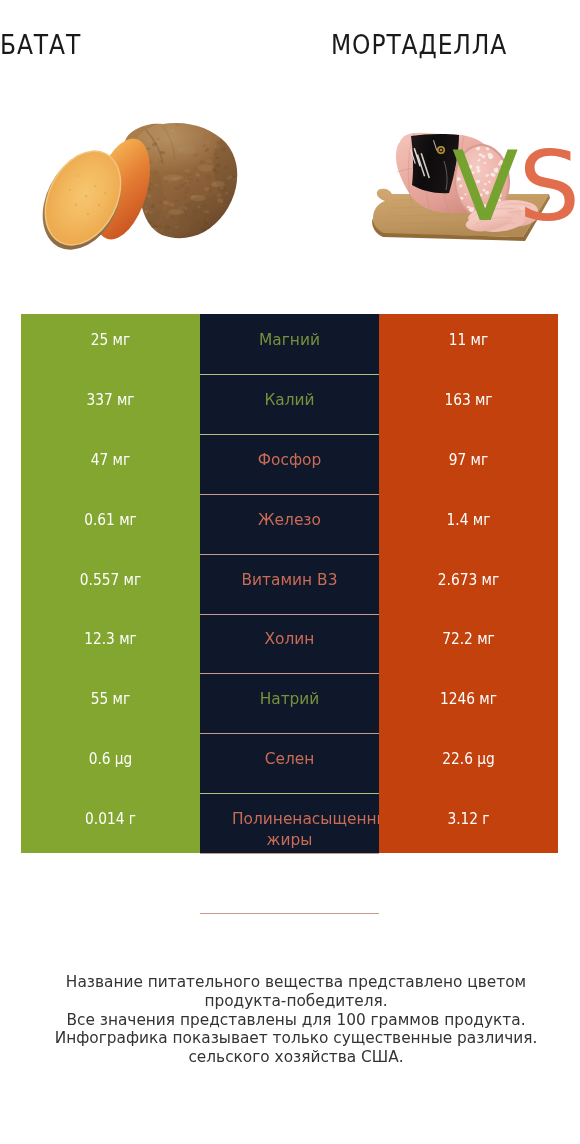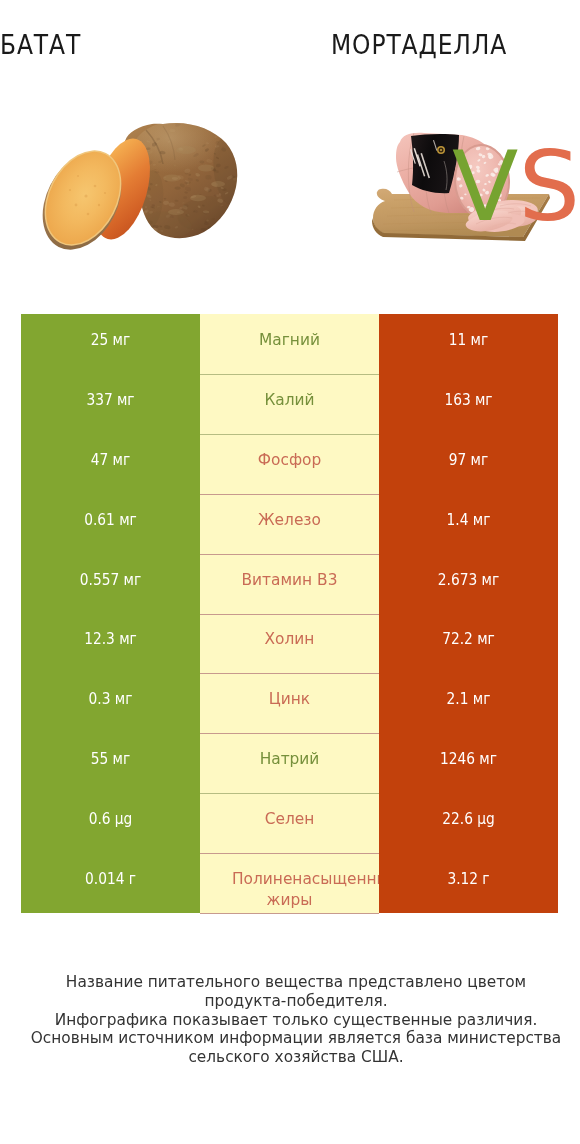--- a/index.html
+++ b/index.html
@@ -30,21 +30,21 @@
   
   .tbl{position:absolute;left:21px;top:314px;width:537px;
        border-collapse:separate;border-spacing:0;table-layout:fixed;}
   .tbl td{height:59.9px;box-sizing:border-box;padding:16px 16px 0;width:179px;text-align:center;
           vertical-align:top;font-size:15px;line-height:20.5px;}
   .tbl td.val{color:#ffffff;font-family:"DejaVu Sans Condensed","DejaVu Sans",sans-serif;}
   .tbl td.val .num{font-size:15.3px;}
   .tbl td.val .unit{font-size:15.3px;}
   .tbl td.gfill{background:#82a630;}
   .tbl td.ofill{background:#c2410c;}
-  .tbl td.mid{background:#fef9c3;}
+  .tbl td.mid{background:#0f172a;}
   .tbl td.mid{font-family:"DejaVu Sans",sans-serif;font-size:15.4px;}
   .tbl td.mid .lbl{display:block;line-height:20.5px;}
   .tbl td.mid.wide .lbl{text-indent:16px;}
   .tbl td.mid{overflow:hidden;}
   .tbl td.mid.gtext .lbl{color:#76903b;}
   .tbl td.mid.otext .lbl{color:#c96b55;}
   .seps{position:absolute;left:200px;top:314px;width:179px;height:600px;}
   .seps i{position:absolute;left:0;width:179px;height:1px;}
 
   
@@ -493,27 +493,20 @@
         <td class="val ofill"><span class="num">2.673</span> <span class="unit">мг</span></td>
       </tr>
       <tr>
         <td class="val gfill"><span class="num">12.3</span> <span class="unit">мг</span></td>
         <td class="mid otext">
             <span class="lbl">Холин</span>
           </td>
         <td class="val ofill"><span class="num">72.2</span> <span class="unit">мг</span></td>
       </tr>
       <tr>
-        <td class="val gfill"><span class="num">0.3</span> <span class="unit">мг</span></td>
-        <td class="mid otext">
-            <span class="lbl">Цинк</span>
-          </td>
-        <td class="val ofill"><span class="num">2.1</span> <span class="unit">мг</span></td>
-      </tr>
-      <tr>
         <td class="val gfill"><span class="num">55</span> <span class="unit">мг</span></td>
         <td class="mid gtext">
             <span class="lbl">Натрий</span>
           </td>
         <td class="val ofill"><span class="num">1246</span> <span class="unit">мг</span></td>
       </tr>
       <tr>
         <td class="val gfill"><span class="num">0.6</span> <span class="unit">µg</span></td>
         <td class="mid otext">
             <span class="lbl">Селен</span>
@@ -538,18 +531,18 @@
     <i style="top:359.4px;background:#c79a8e"></i>
     <i style="top:419.3px;background:#c79a8e"></i>
     <i style="top:479.2px;background:#b6bd82"></i>
     <i style="top:539.1px;background:#c79a8e"></i>
     <i style="top:599.0px;background:#c79a8e"></i>
   </div>
 
   <div class="foot">
     <div>Название питательного вещества представлено цветом</div>
     <div>продукта-победителя.</div>
+    <div>Все значения представлены для 100 граммов продукта.</div>
     <div>Инфографика показывает только существенные различия.</div>
-    <div>Основным источником информации является база министерства</div>
     <div>сельского хозяйства США.</div>
   </div>
 
 </div>
 
 </body></html>

